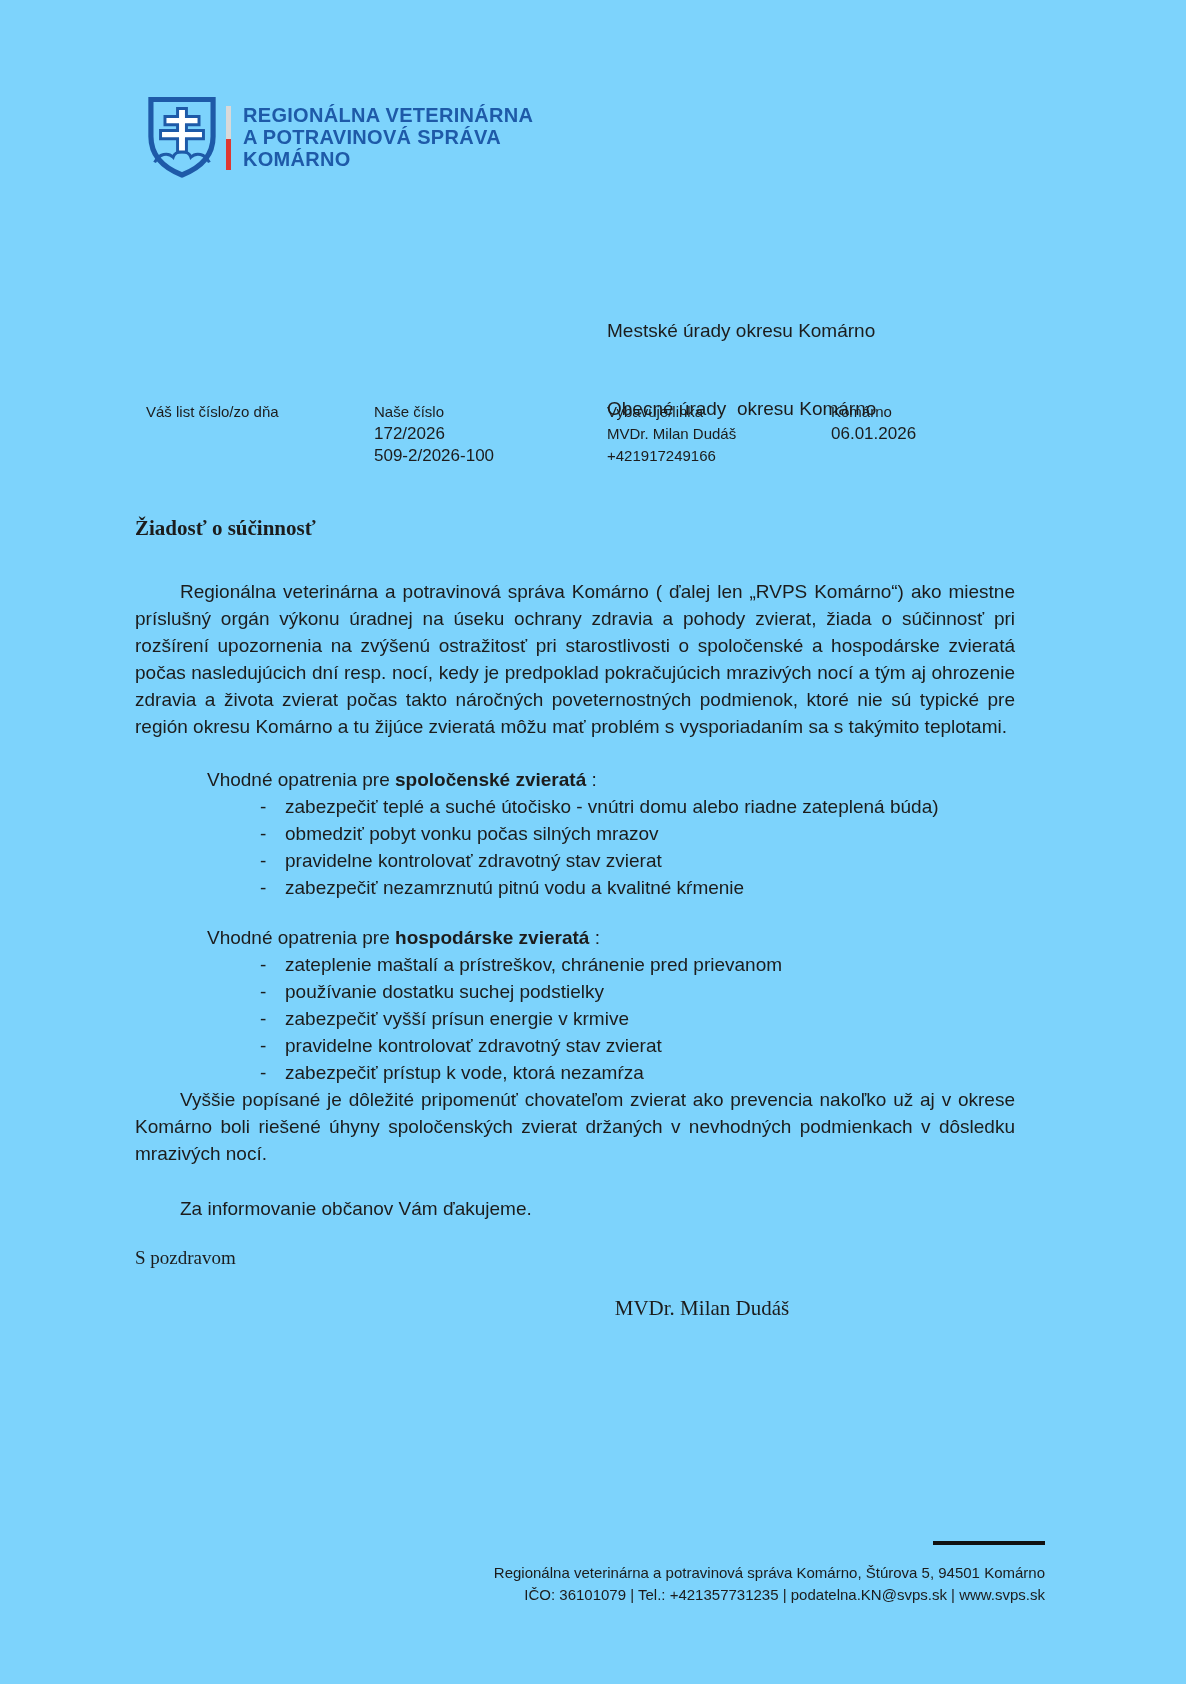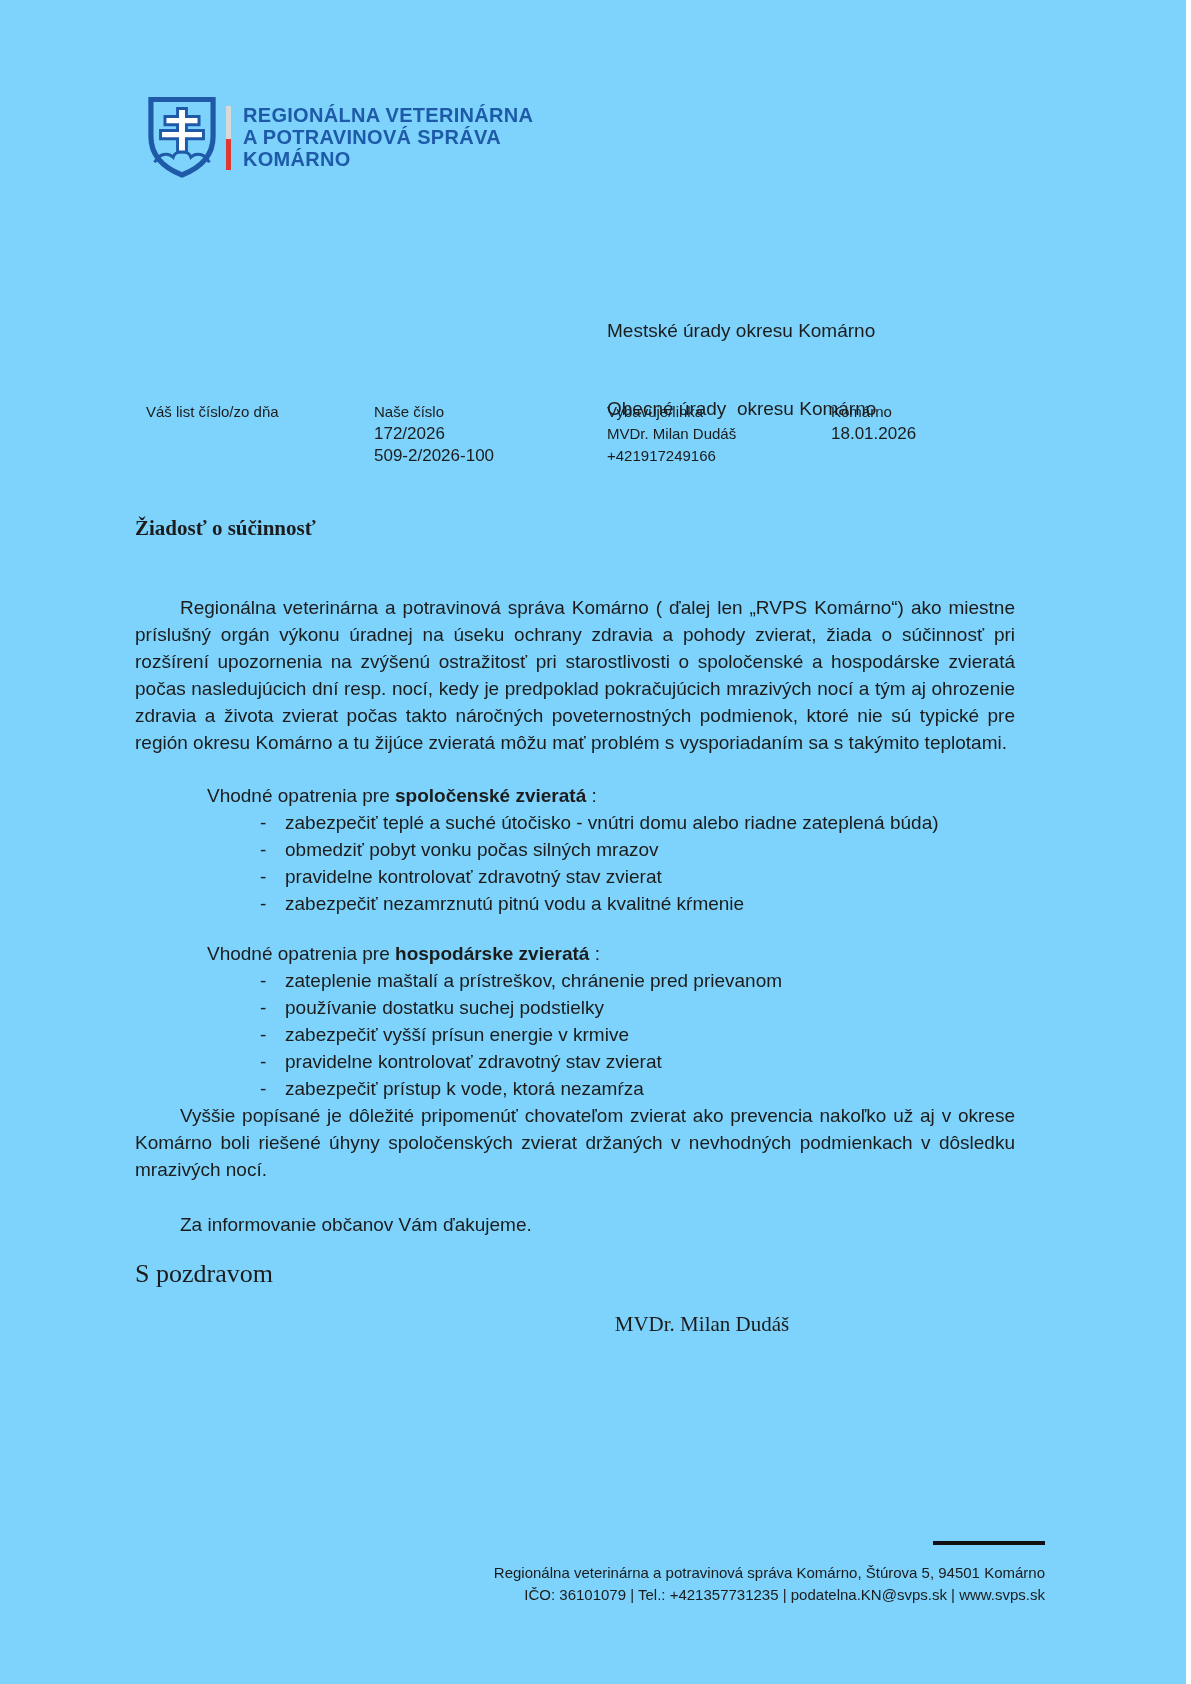--- a/index.html
+++ b/index.html
@@ -40,32 +40,32 @@
 
   
   .body { position:absolute; left:135px; top:516px; width:880px; }
   .subject {
     font-family:"Liberation Serif", serif;
     font-size:21px; font-weight:bold; line-height:24px;
   }
   .para {
     font-size:19px; line-height:27px; text-align:justify; text-indent:45px;
   }
-  .p1 { margin-top:54px; }
+  .p1 { margin-top:38px; }
   .p2 { margin-top:30px; }
   .p3 { margin-top:0; }
   .p4 { margin-top:28px; text-align:left; }
   .list-head { margin-top:26px; font-size:19px; line-height:27px; padding-left:72px; }
   .list-head.second { margin-top:23px; }
   .bullet { display:flex; font-size:19px; line-height:27px; padding-left:125px; }
   .bullet .dash { width:25px; flex:0 0 25px; }
   .closing {
     margin-top:23px;
     font-family:"Liberation Serif", serif;
-    font-size:26px; line-height:26px;
+    font-size:19px; line-height:26px;
   }
   .signature { margin-top:24px; margin-left:254px; text-align:center;
     font-family:"Liberation Serif", serif; }
   .sig-name { font-size:21px; line-height:27px; }
   .sig-title { font-size:20px; line-height:27px; }
 
   
   .footer { position:absolute; top:1541px; right:141px; width:640px; text-align:right; }
   .footer-rule { width:112px; height:4px; background:#111111; margin-left:auto; margin-bottom:17px; }
   .footer .f-line { font-size:15px; line-height:22px; }
@@ -103,21 +103,21 @@
       <div class="val">172/2026</div>
       <div class="val">509-2/2026-100</div>
     </div>
     <div class="ref-col col3">
       <div class="lbl">Vybavuje/linka</div>
       <div class="val-sm">MVDr. Milan Dudáš</div>
       <div class="val-sm">+421917249166</div>
     </div>
     <div class="ref-col col4">
       <div class="lbl">Komárno</div>
-      <div class="val">18.01.2026</div>
+      <div class="val">06.01.2026</div>
     </div>
   </div>
 
   <main class="body">
     <h1 class="subject">Žiadosť o súčinnosť</h1>
 
     <p class="para p1">Regionálna veterinárna a potravinová správa Komárno ( ďalej len „RVPS Komárno“) ako miestne príslušný orgán výkonu úradnej na úseku ochrany zdravia a pohody zvierat, žiada o súčinnosť pri rozšírení upozornenia na zvýšenú ostražitosť pri starostlivosti o spoločenské a hospodárske zvieratá počas nasledujúcich dní resp. nocí, kedy je predpoklad pokračujúcich mrazivých nocí a tým aj ohrozenie zdravia a života zvierat počas takto náročných poveternostných podmienok, ktoré nie sú typické pre región okresu Komárno a tu žijúce zvieratá môžu mať problém s vysporiadaním sa s takýmito teplotami.</p>
 
     <div class="list-head"><span>Vhodné opatrenia pre </span><b>spoločenské zvieratá</b><span> :</span></div>
     <div class="bullet">

